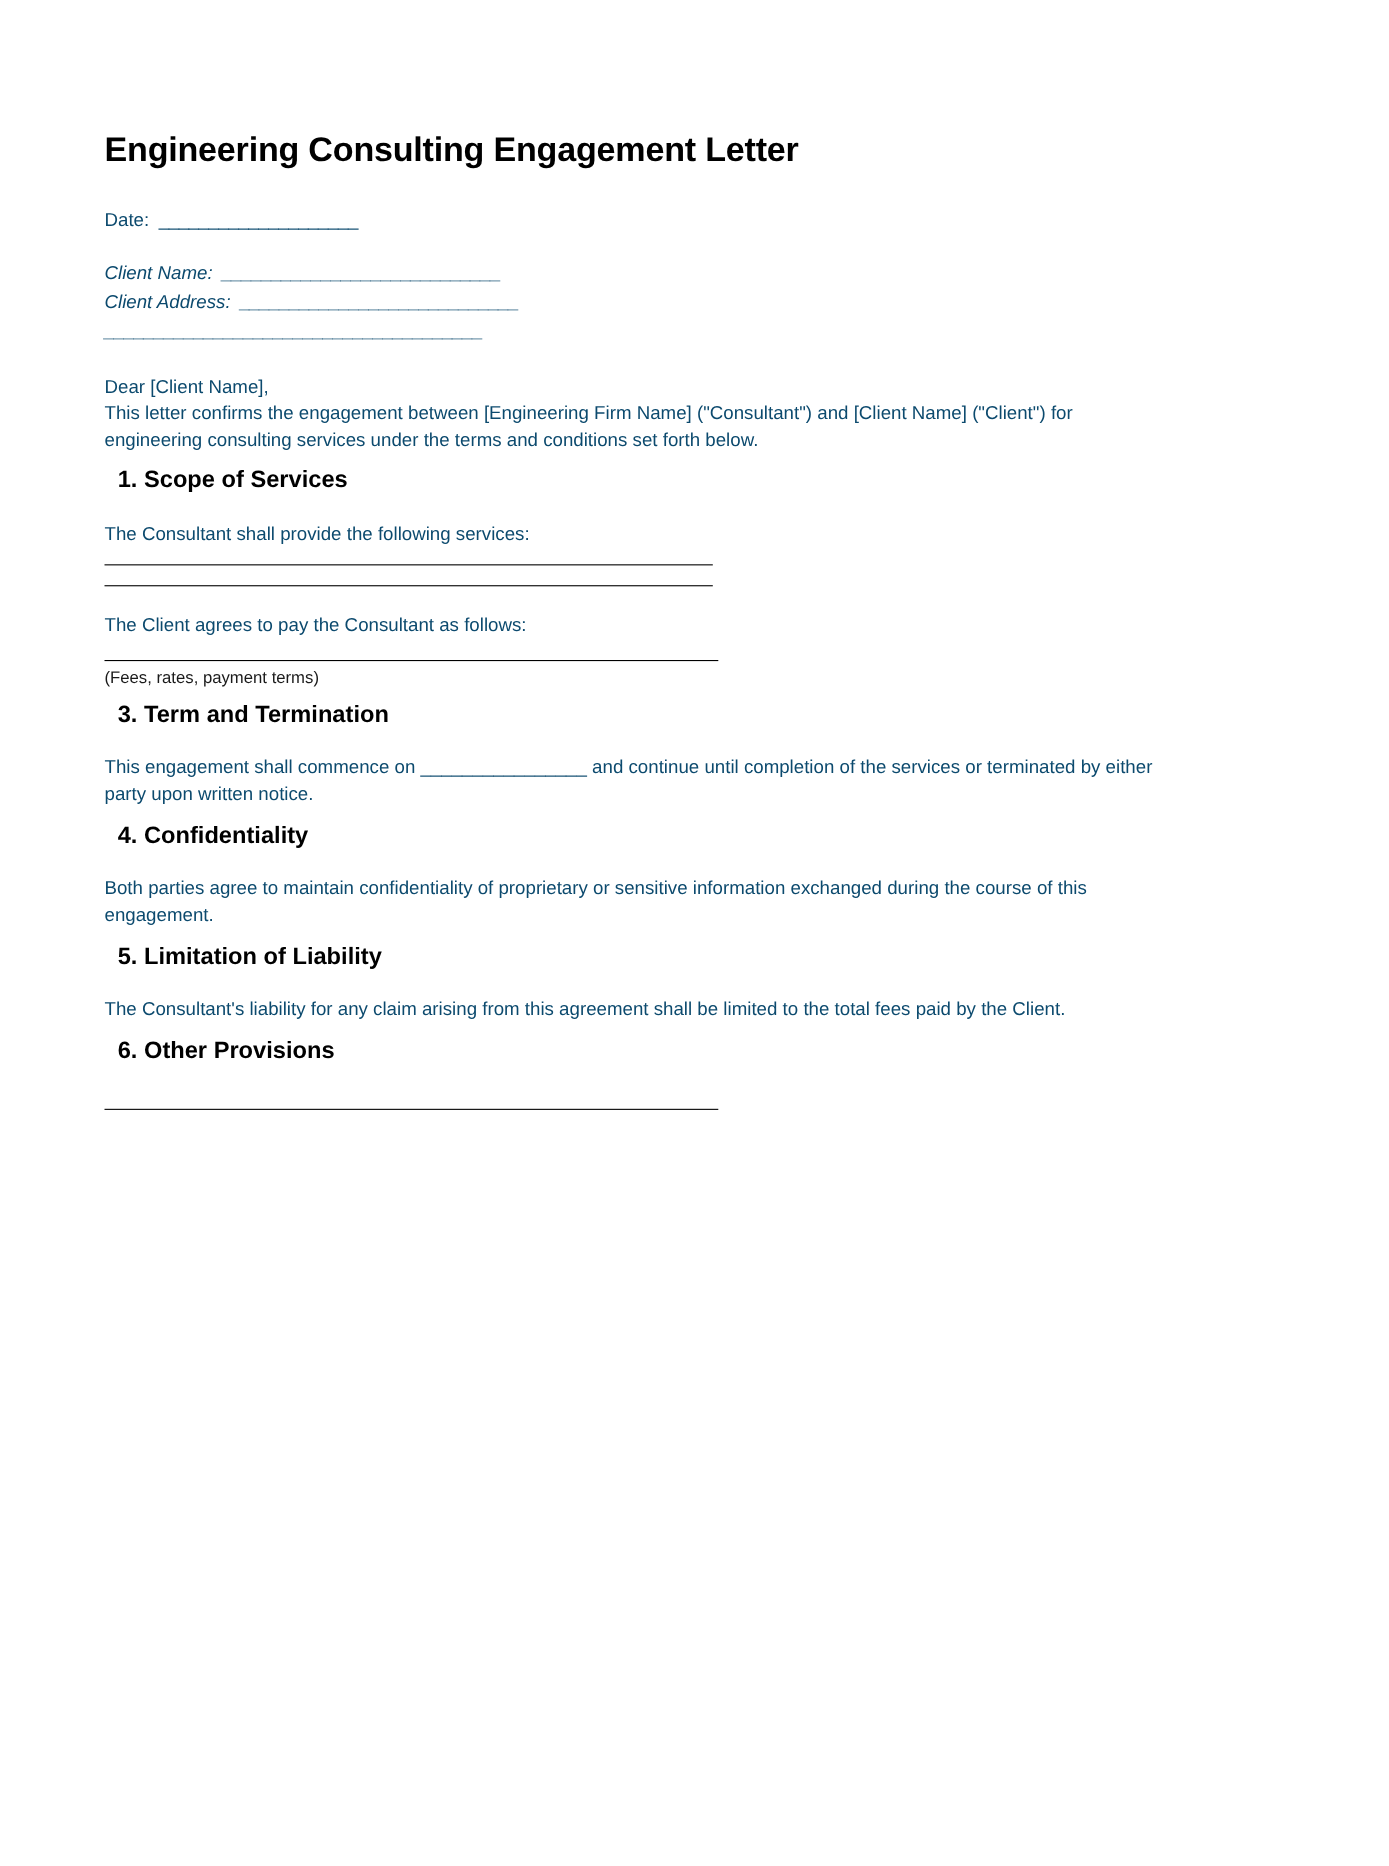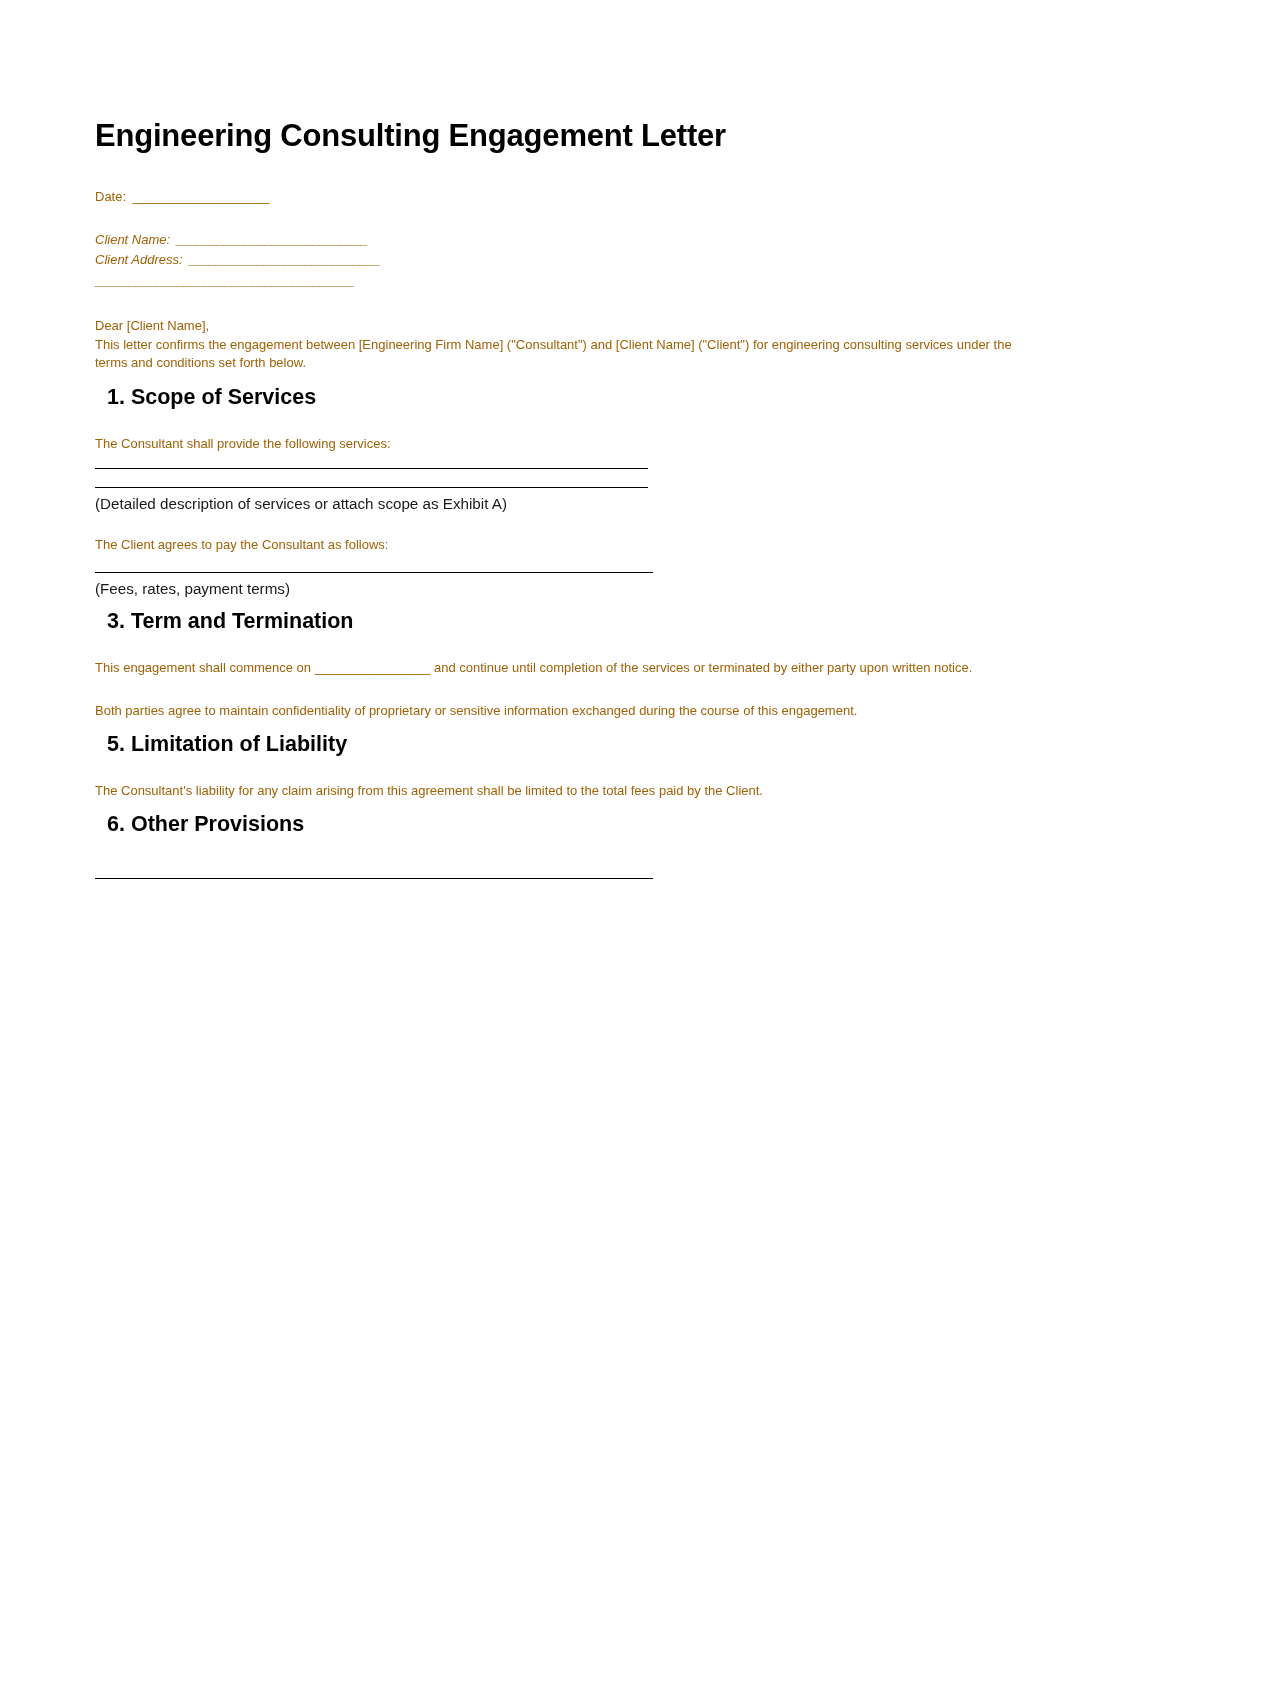--- a/index.html
+++ b/index.html
@@ -25,23 +25,23 @@
   }
   .doc-title {
     font-size: 31px;
     font-weight: bold;
     letter-spacing: -0.2px;
     margin: 0 0 0 0;
     line-height: 1.18;
     color: #000000;
   }
   .block {
-    font-size: 13px;
+    font-size: 17px;
     line-height: 1.42;
-    color: #a16207;
+    color: #0c4a6e;
   }
   .date-line {
     margin-top: 33px;
   }
   .addr-block {
     margin-top: 25px;
     font-style: italic;
   }
   .addr-block .row {
     margin-bottom: 2px;
@@ -110,31 +110,31 @@
   </div>
 
   <div class="block salutation">Dear [Client Name],</div>
 
   <div class="block intro">This letter confirms the engagement between [Engineering Firm Name] ("Consultant") and [Client Name] ("Client") for engineering consulting services under the terms and conditions set forth below.</div>
 
   <h2 class="section sec-gap-1">1. Scope of Services</h2>
   <div class="block para">The Consultant shall provide the following services:</div>
   <div class="rule w-scope"></div>
   <div class="rule w-scope2"></div>
-  <div class="caption">(Detailed description of services or attach scope as Exhibit A)</div>
 
   <div class="block para">The Client agrees to pay the Consultant as follows:</div>
   <div class="rule w-comp"></div>
   <div class="caption">(Fees, rates, payment terms)</div>
 
   <h2 class="section sec-gap">3. Term and Termination</h2>
   <div class="block para">
     <span>This engagement shall commence on </span><span class="nowrap-blank">________________</span><span> and continue until completion of the services or terminated by either party upon written notice.</span>
   </div>
 
+  <h2 class="section sec-gap">4. Confidentiality</h2>
   <div class="block para">Both parties agree to maintain confidentiality of proprietary or sensitive information exchanged during the course of this engagement.</div>
 
   <h2 class="section sec-gap">5. Limitation of Liability</h2>
   <div class="block para">The Consultant's liability for any claim arising from this agreement shall be limited to the total fees paid by the Client.</div>
 
   <h2 class="section sec-gap">6. Other Provisions</h2>
   <div class="rule w-other"></div>
 
 </div>
 

